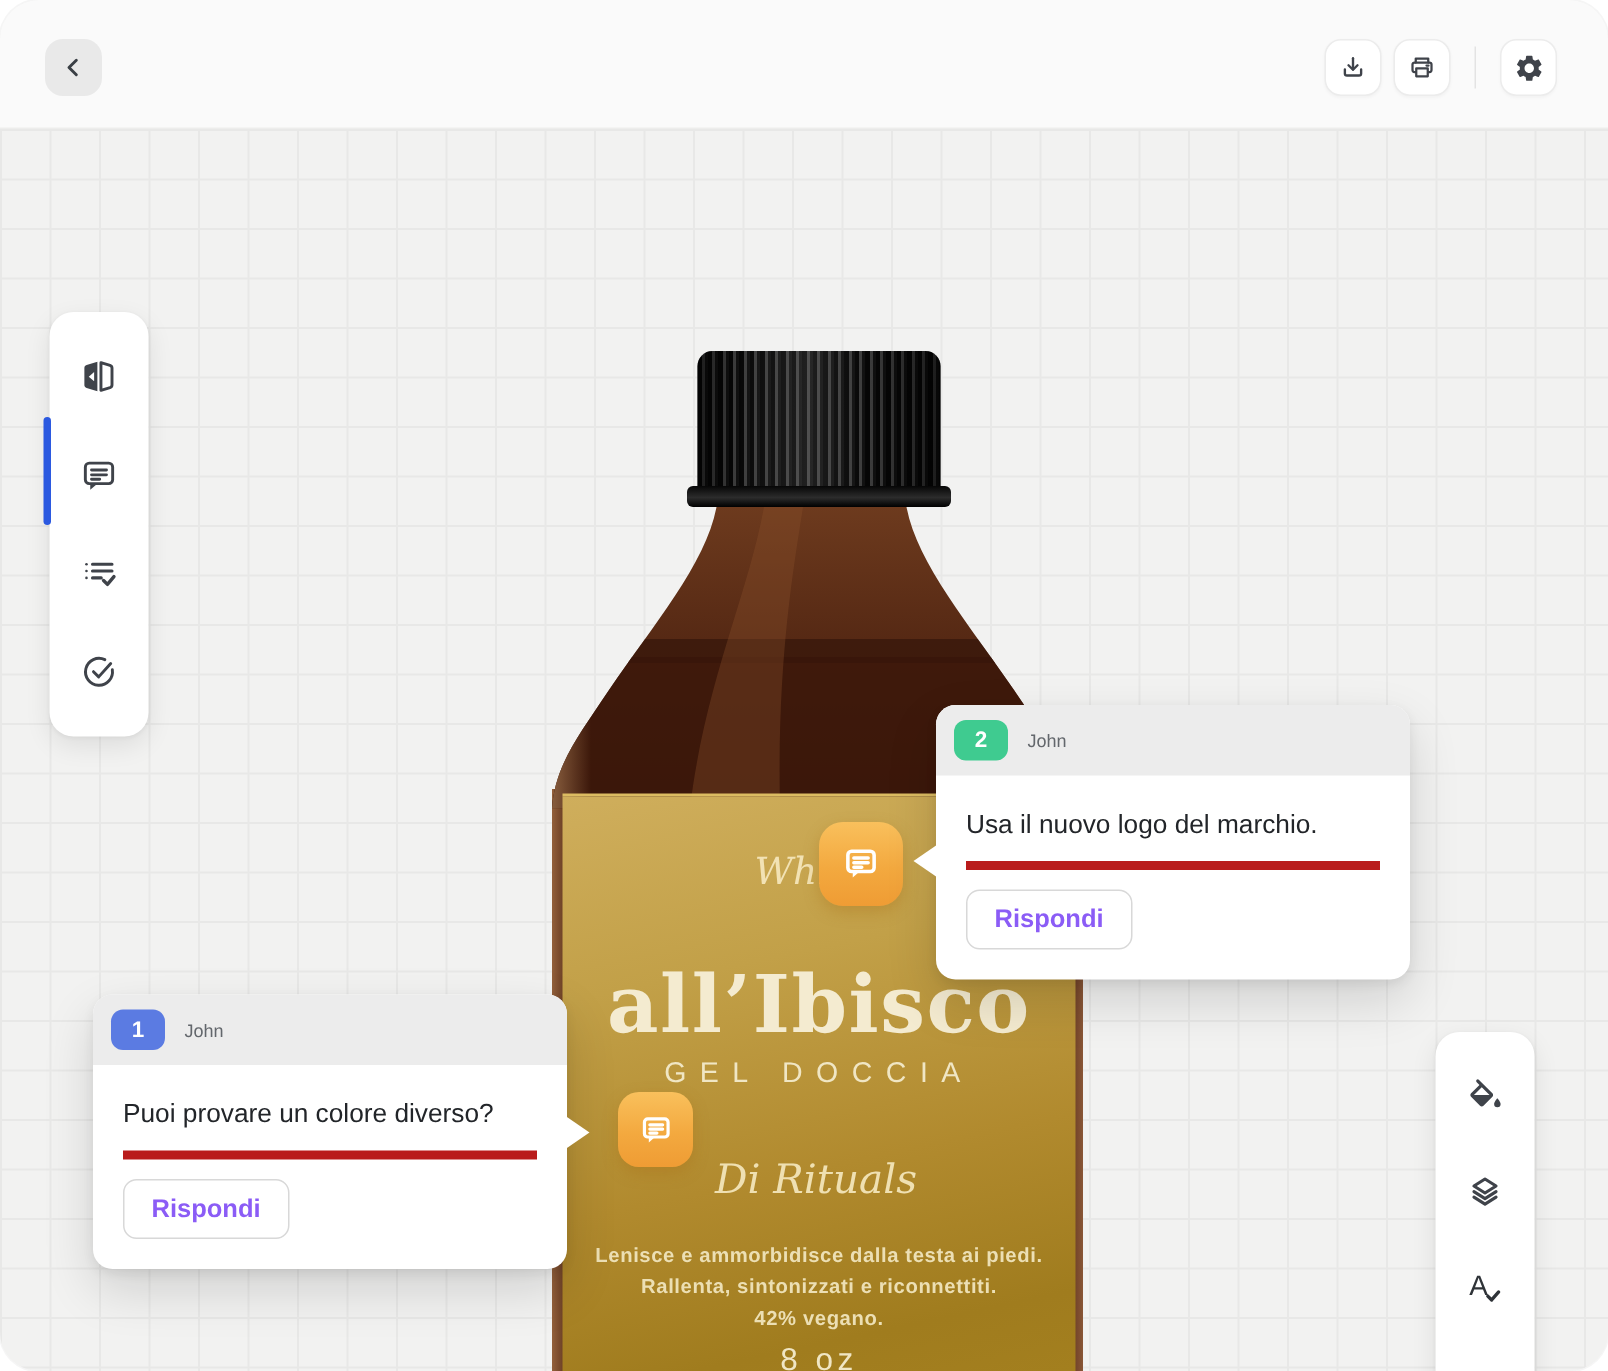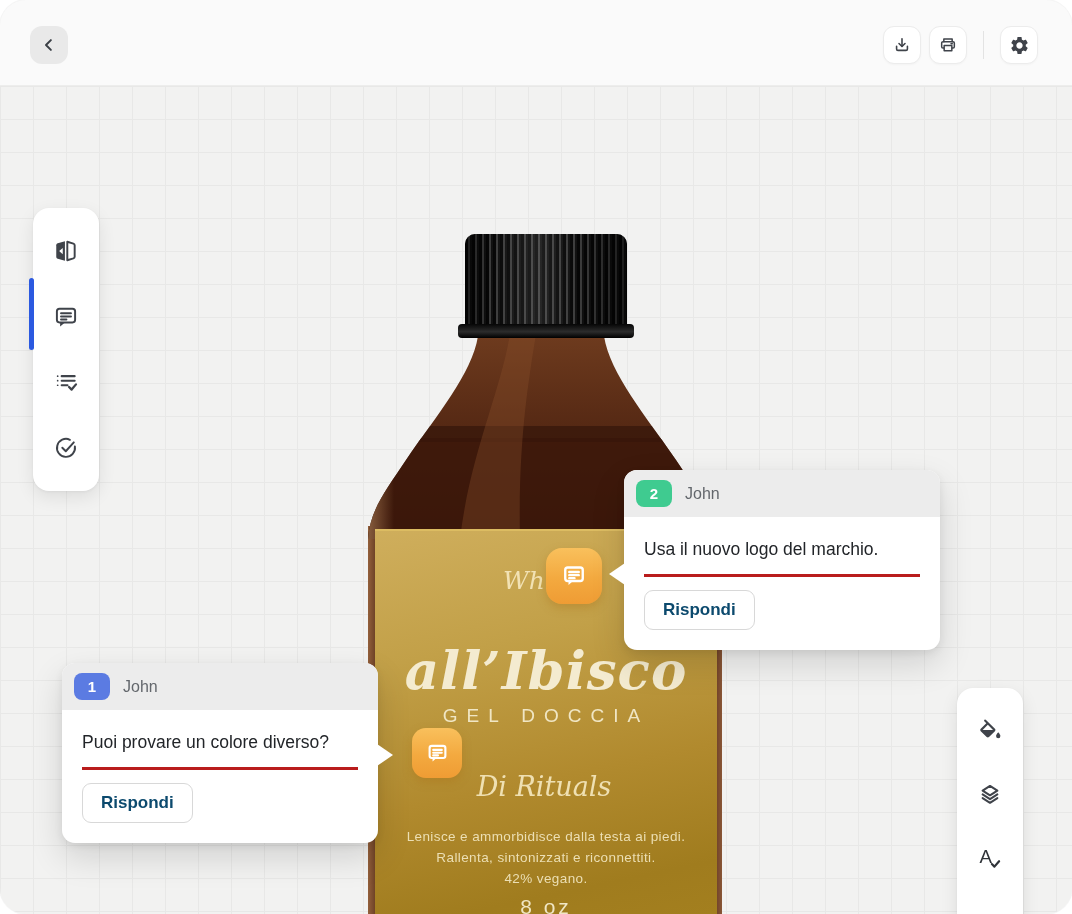--- a/index.html
+++ b/index.html
@@ -83,30 +83,30 @@
     position:absolute; left:375px; top:443px; width:342px; height:419px;
     border-top:2px solid #dcbc62;
     background:linear-gradient(168deg, #cfae5c 0%, #c2a048 28%, #b18a2e 58%, #a07c1e 82%, #a5811f 100%);
     text-align:center; overflow:hidden;
   }
   .label-script { font-family:"DejaVu Serif", serif; font-style:italic; color:#f2e2b4; }
   .label-brand { position:absolute; top:35px; left:128px; font-size:25px; }
   .label-title {
     position:absolute; top:108px; left:0; right:0;
     font-family:"DejaVu Serif", serif; font-weight:bold; font-size:53px;
-    color:#f4ebd0; letter-spacing:1px;font-style:italic;
+    color:#f4ebd0; letter-spacing:1px;
   }
   .label-subtitle {
     position:absolute; top:174px; left:0; right:0;
     font-size:19px; color:#f0e6c4; letter-spacing:9px; font-weight:400;text-align:center;
   }
   .label-maker { position:absolute; top:240px; left:0; right:4px; font-size:27px; color:#efe0b2; }
   .label-desc {
     position:absolute; top:296px; left:10px; right:10px;
-    font-size:13.5px; line-height:1.55; color:#ecdfb4; letter-spacing:0.4px;
+    font-size:13.5px; line-height:1.55; color:#ecdfb4; letter-spacing:0.4px;font-weight:bold;
   }
   .label-size { position:absolute; top:364px; left:0; right:0; font-size:21px; color:#f0e6c4; letter-spacing:3px; }
 
   
   .pin {
     position:absolute; border:none; cursor:pointer; z-index:20;
     background:linear-gradient(180deg, #f9c05c 0%, #f3a93f 55%, #ef9c34 100%);
     display:flex; align-items:center; justify-content:center;
     box-shadow:0 4px 10px rgba(170,110,20,0.35);
   }
@@ -132,29 +132,29 @@
     height:47px; background:#ececec; border-radius:13px 13px 0 0;
     display:flex; align-items:center; gap:13px; padding:0 12px;
   }
   .badge {
     min-width:36px; height:27px; border-radius:8px; color:#ffffff;
     display:flex; align-items:center; justify-content:center;
     font-size:15px; font-weight:bold;
   }
   .badge-blue { background:#5b7be2; }
   .badge-green { background:#3fcb90; }
-  .card-author { font-size:16px; color:#63676c; }
+  .card-author { font-size:12px; color:#63676c; }
   .card-body { padding:17px 20px 20px 20px; }
   .card-text {
     font-size:17.5px; line-height:1.8; color:#222529;
-    border-bottom:3px solid #b91c1c; padding-bottom:8px;
+    border-bottom:6px solid #b91c1c; padding-bottom:8px;
   }
   .reply-btn {
     margin-top:13px; background:#ffffff; border:1px solid #d8d8d8; border-radius:9px;
-    padding:9px 18px; font-size:17px; font-weight:bold; color:#0c4a6e;
+    padding:9px 18px; font-size:17px; font-weight:bold; color:#8b5cf6;
     font-family:"Liberation Sans", sans-serif; cursor:pointer;
   }
 
   .ico { display:block; }
 </style>
 </head>
 <body>
 
 <div class="app">
 

